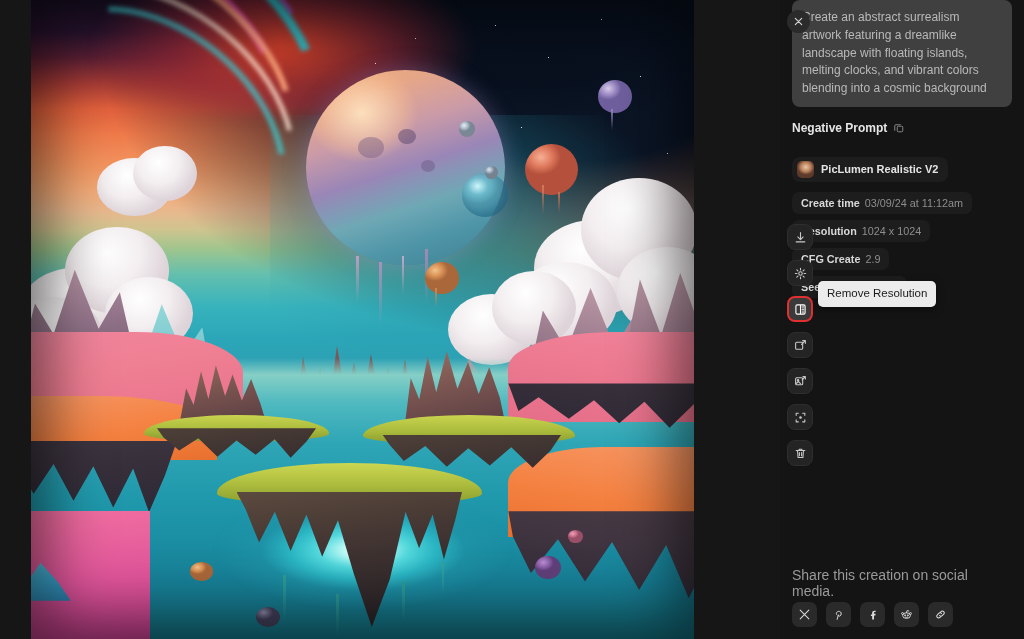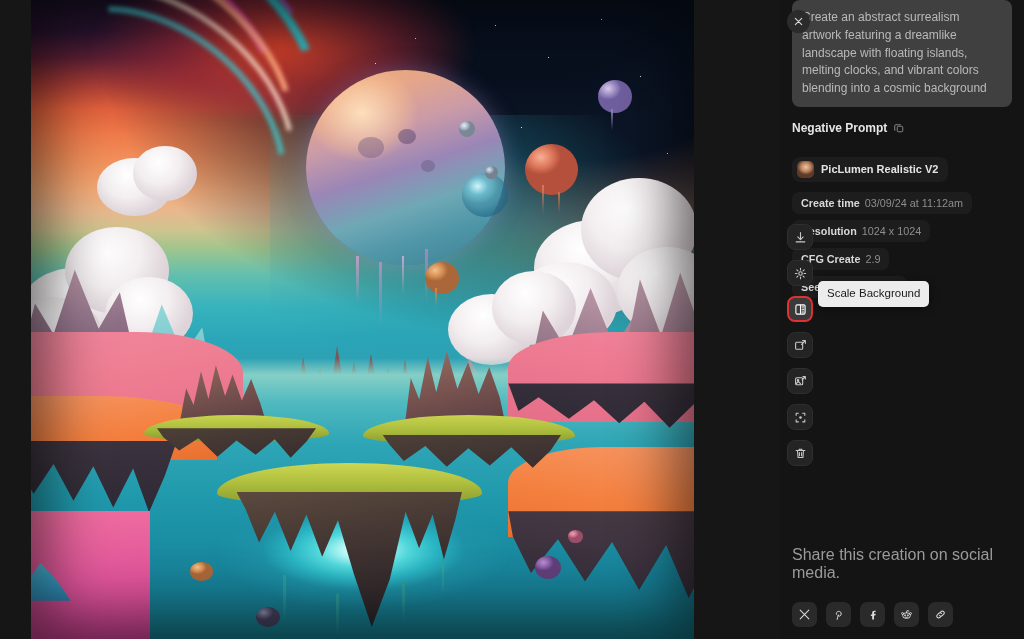--- a/index.html
+++ b/index.html
@@ -210,21 +210,21 @@
   .metawrap { margin-top:10px; }
   .metarow { display:flex; gap:6px; flex-wrap:wrap; margin-bottom:6px; }
   .chip {
     background:#1d1d1d; border-radius:7px; padding:5px 9px;
     font-size:10.8px; white-space:nowrap;
   }
   .chip .k { color:#d8d8d8; font-weight:700; }
   .chip .v { color:#8e8e8e; margin-left:5px; }
 
   .sharewrap { position:absolute; left:12px; bottom:12px; width:220px; }
-  .sharetext { color:#9a9a9a; font-size:16px; margin-bottom:20px; }
+  .sharetext { color:#9a9a9a; font-size:14px; margin-bottom:3px; }
   .sharerow { display:flex; gap:9px; }
   .sbtn {
     width:25px; height:25px; border-radius:7px; background:#2a2a2a;
     display:flex; align-items:center; justify-content:center;
     color:#dcdcdc; cursor:pointer;
   }
   .sbtn svg { width:13px; height:13px; }
 </style>
 </head>
 <body>
@@ -499,21 +499,21 @@
     <div class="tool">
       <svg viewBox="0 0 24 24" fill="none" stroke="currentColor" stroke-width="2" stroke-linecap="round" stroke-linejoin="round">
         <path d="M4 6.5h16"></path>
           <path d="M9.5 6.5V4h5v2.5"></path>
         <path d="M6.5 6.5l1 13h9l1-13"></path>
           <path d="M10 10v6M14 10v6"></path>
       </svg>
     </div>
   </div>
 
-  <div class="tooltip">Scale Background</div>
+  <div class="tooltip">Remove Resolution</div>
 
   <div class="panel">
 
     <div class="closebtn">
       <svg viewBox="0 0 24 24" fill="none" stroke="currentColor" stroke-width="2.4" stroke-linecap="round">
         <path d="M5 5l14 14M19 5L5 19"></path>
       </svg>
     </div>
 
 

